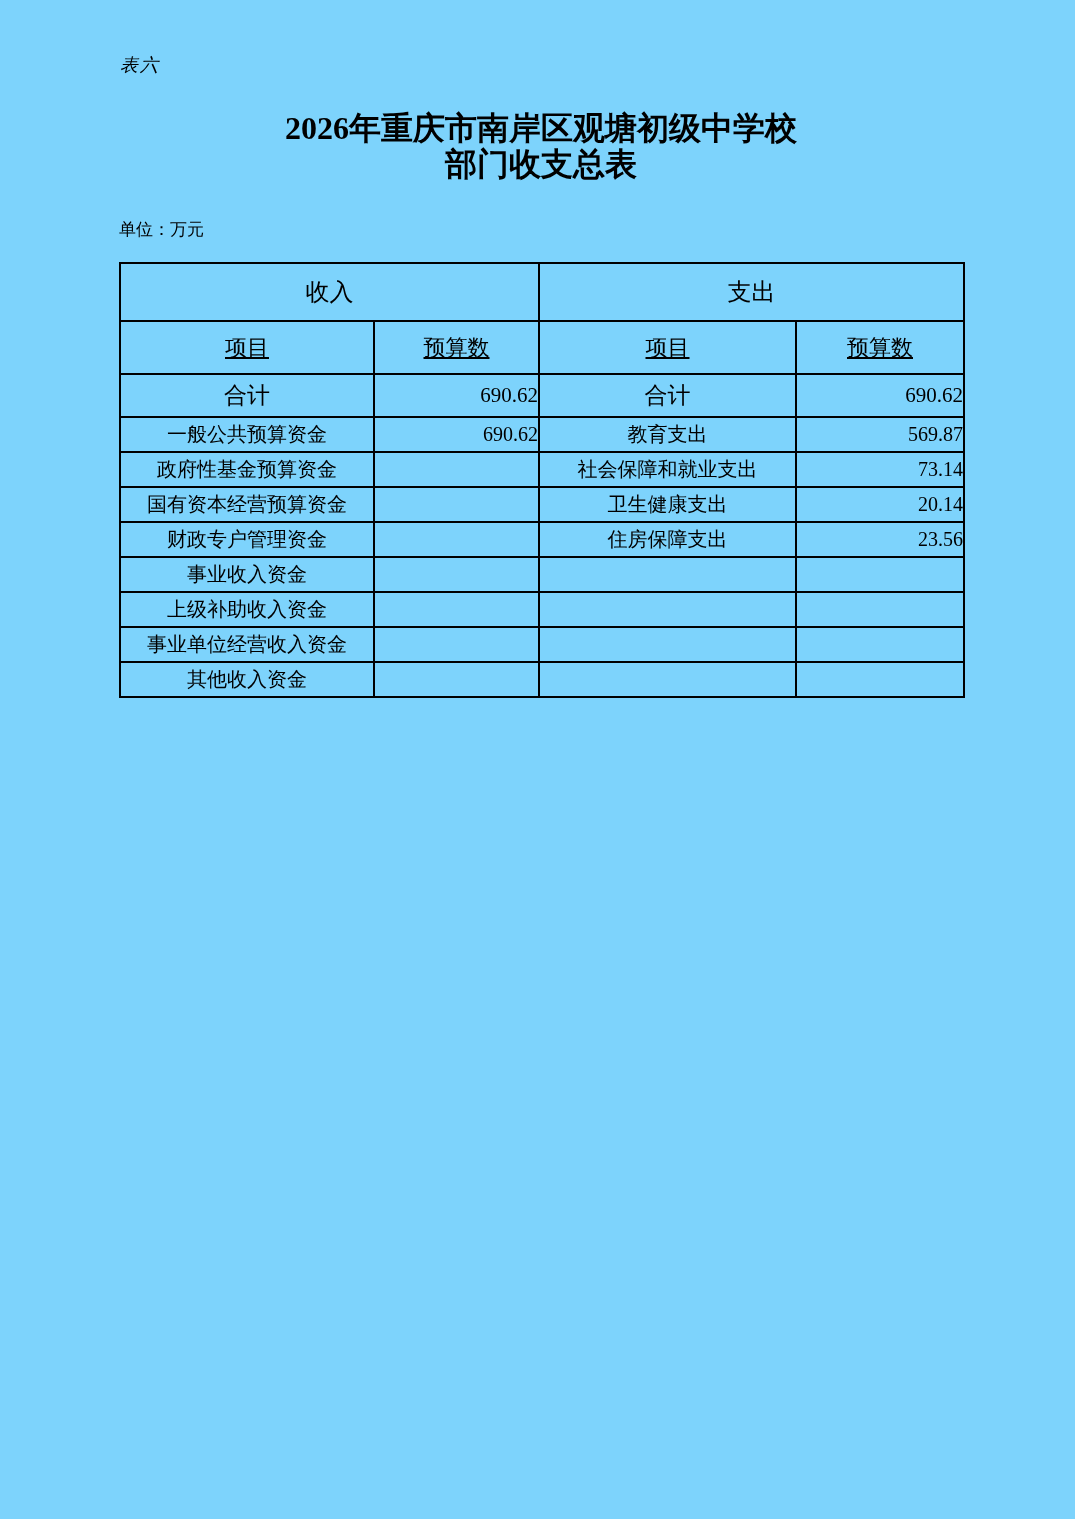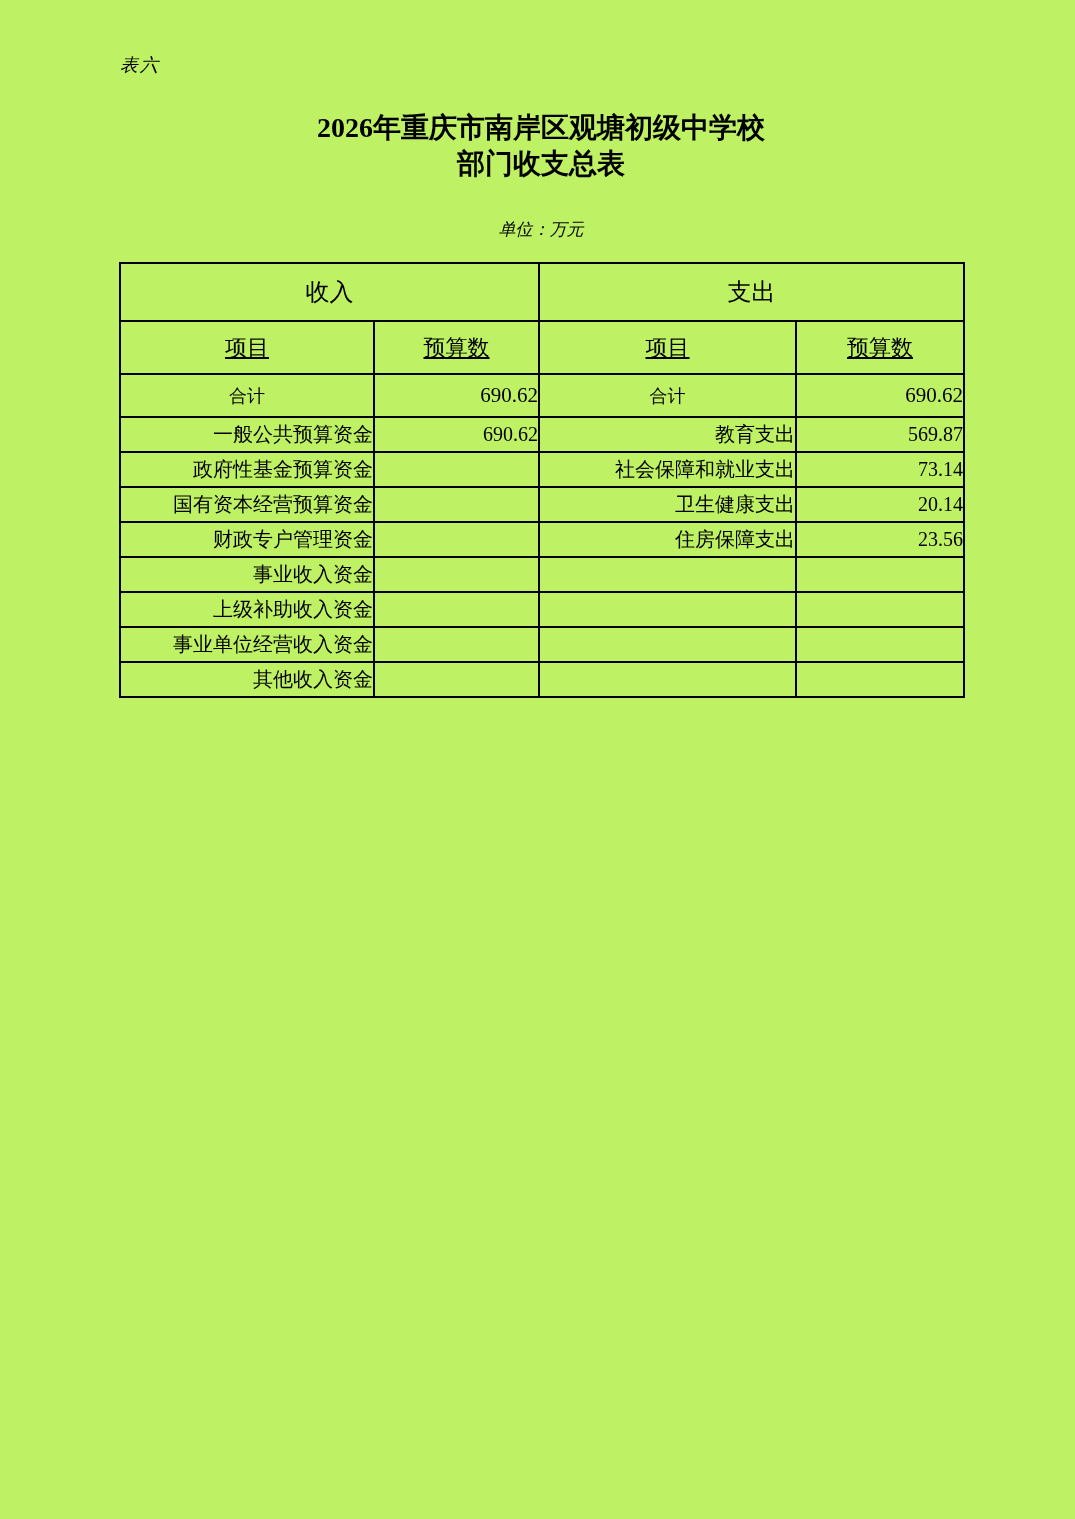--- a/index.html
+++ b/index.html
@@ -10,48 +10,47 @@
   body {
     width: 1075px;
     height: 1519px;
     position: relative;
     font-family: "Liberation Serif", "DejaVu Serif", serif;
     color: #000000;
   }
   .page {
     position: absolute;
     inset: 0;
-    background: #bef264;
+    background: #7dd3fc;
   }
   .table-label {
     position: absolute;
     left: 120px;
     top: 53px;
     font-style: italic;
     font-size: 18px;
     line-height: 24px;
     letter-spacing: 2px;
   }
   .doc-title {
     position: absolute;
     left: 119px;
     top: 110px;
     width: 844px;
     text-align: center;
     font-weight: bold;
-    font-size: 28px;
+    font-size: 32px;
     line-height: 36px;
   }
   .unit-note {
     position: absolute;
     left: 119px;
     top: 219px;
     width: 844px;
-    text-align: center;
-    font-style: italic;
+    text-align: left;
     font-size: 17px;
     line-height: 22px;
   }
   table.budget {
     position: absolute;
     left: 119px;
     top: 262px;
     width: 844px;
     border-collapse: collapse;
     table-layout: fixed;
@@ -74,26 +73,26 @@
     font-size: 24px;
     text-align: center;
   }
   .col-head {
     font-family: "Liberation Sans", "DejaVu Sans", sans-serif;
     font-weight: bold;
     font-size: 22px;
     text-align: center;
   }
   td.total-label {
-    font-size: 18px;
+    font-size: 23px;
     text-align: center;
   }
   td.item {
     font-size: 20px;
-    text-align: right;
+    text-align: center;
     padding-left: 6px;
     padding-right: 4px;
     border-radius: 13px;
   }
   td.num {
     font-size: 20px;
     text-align: right;
     padding-right: 4px;
     padding-left: 2px;
   }

